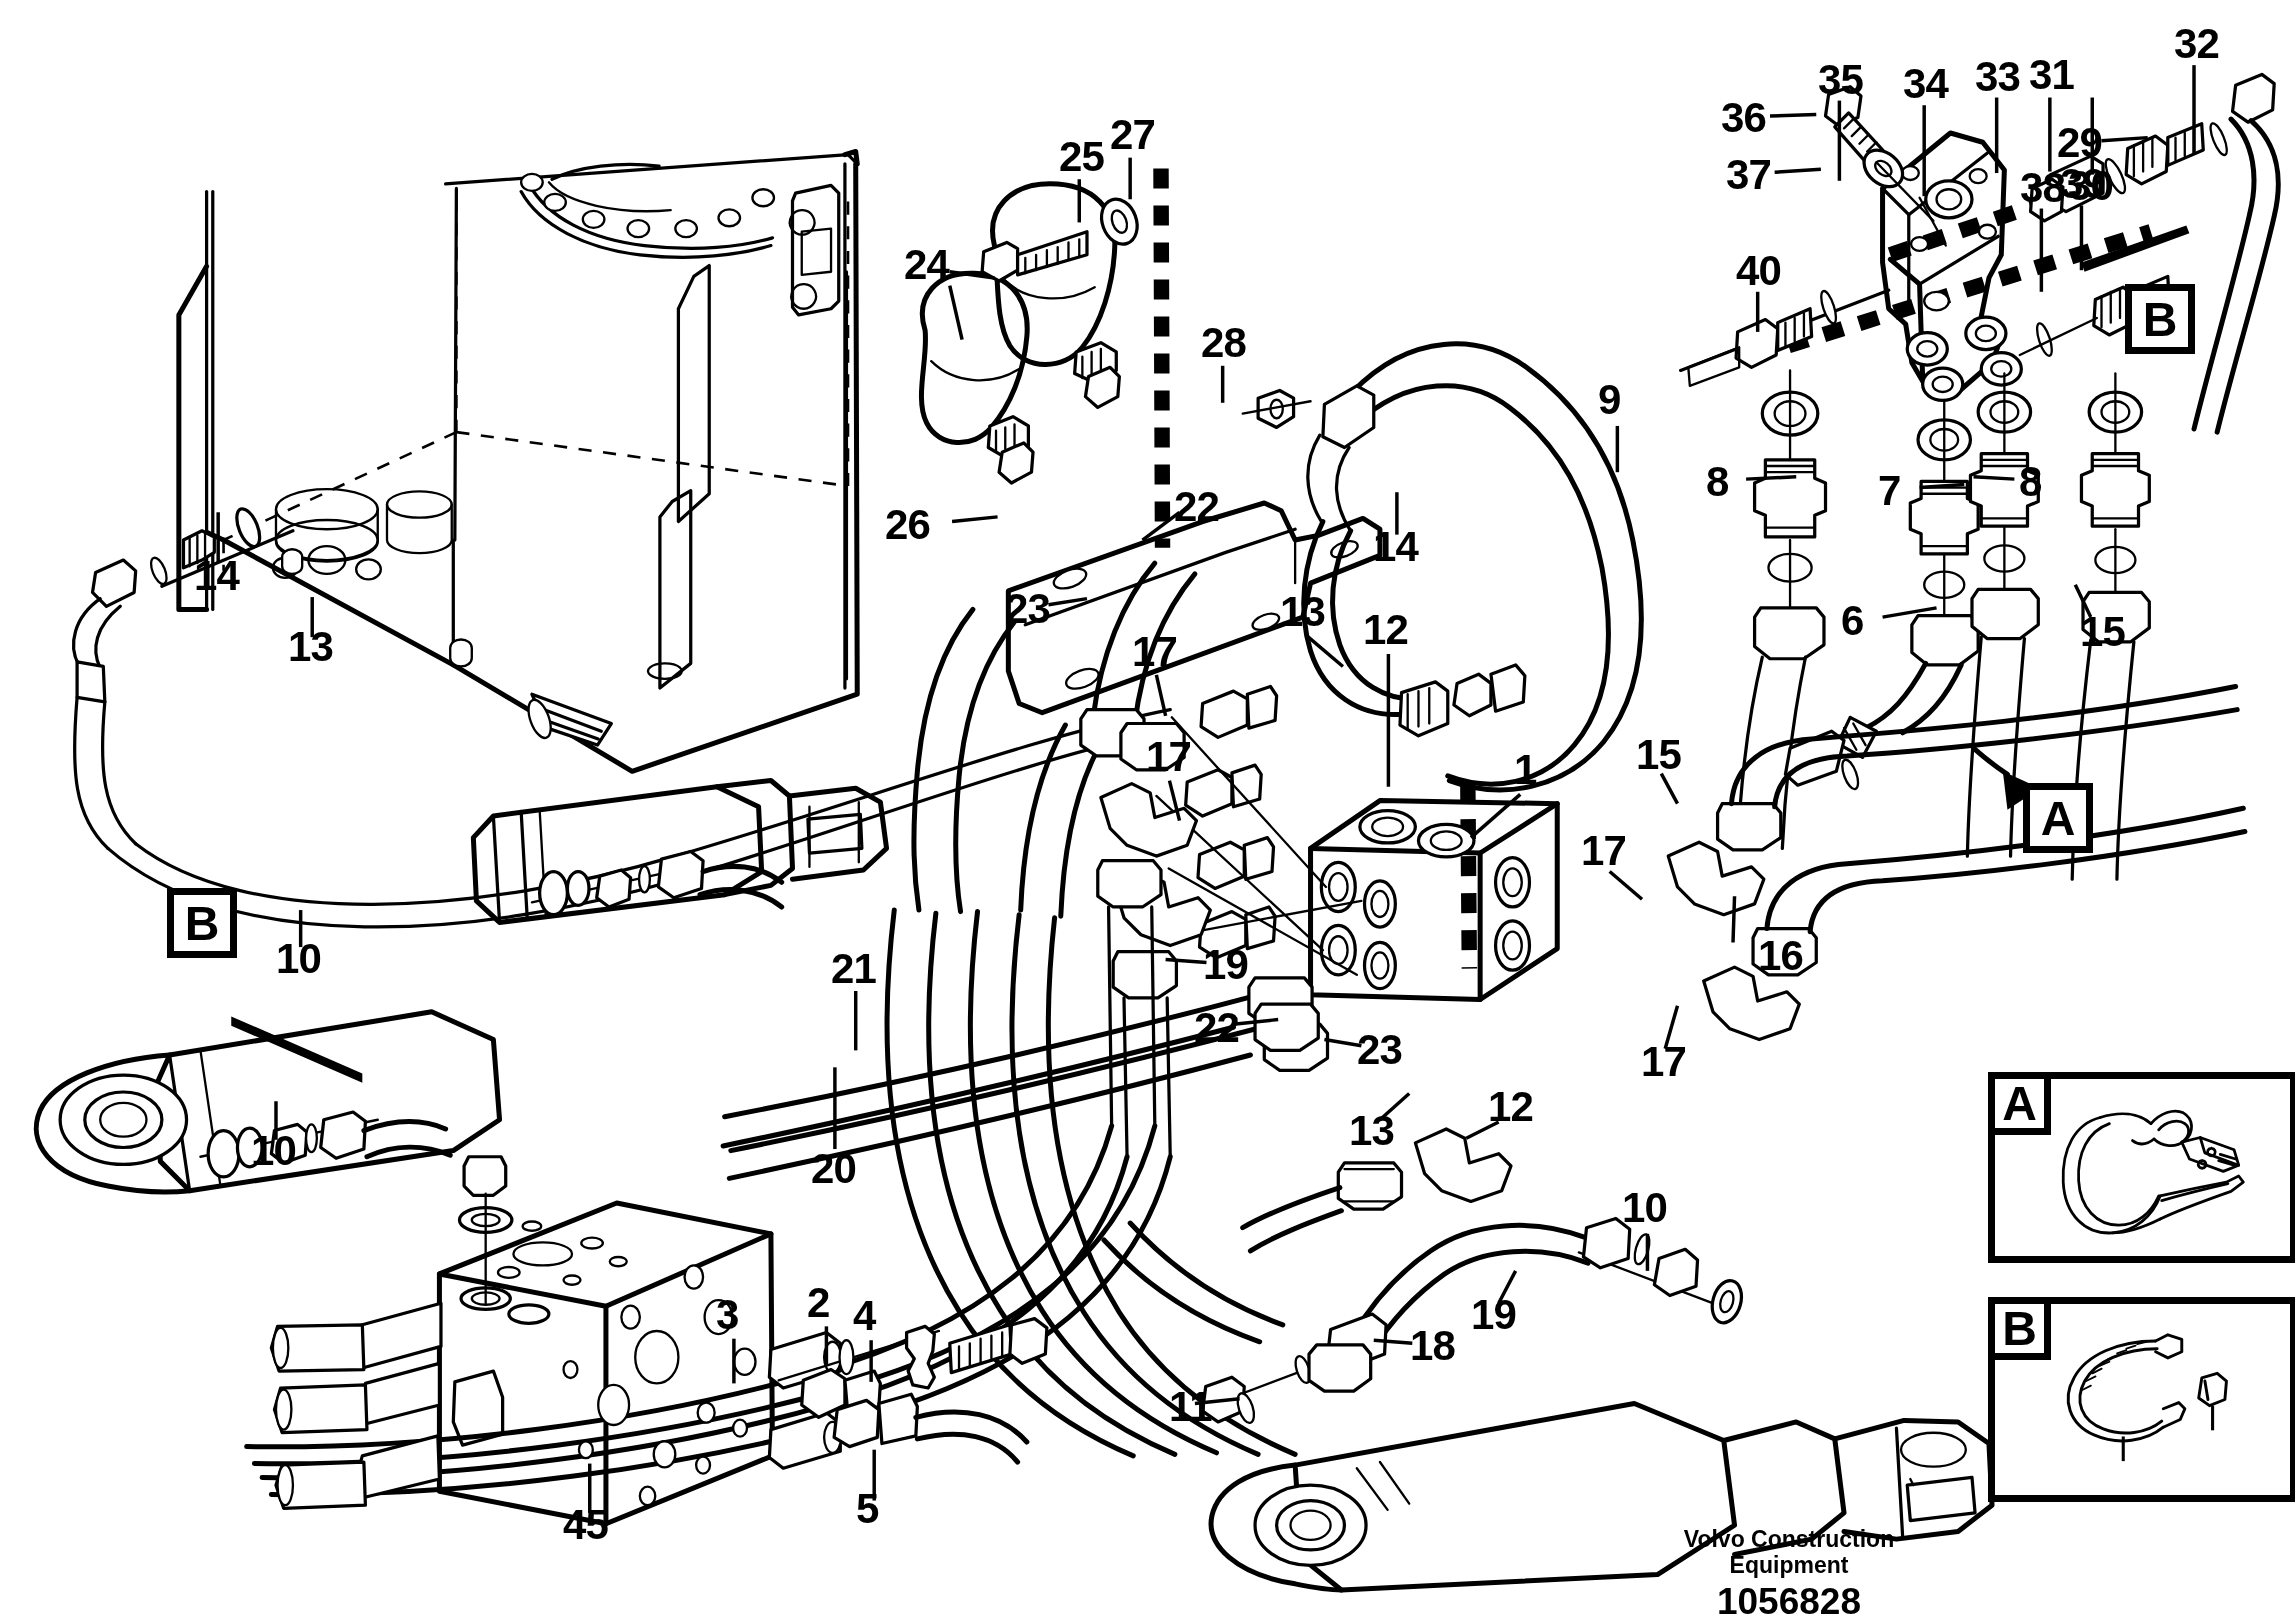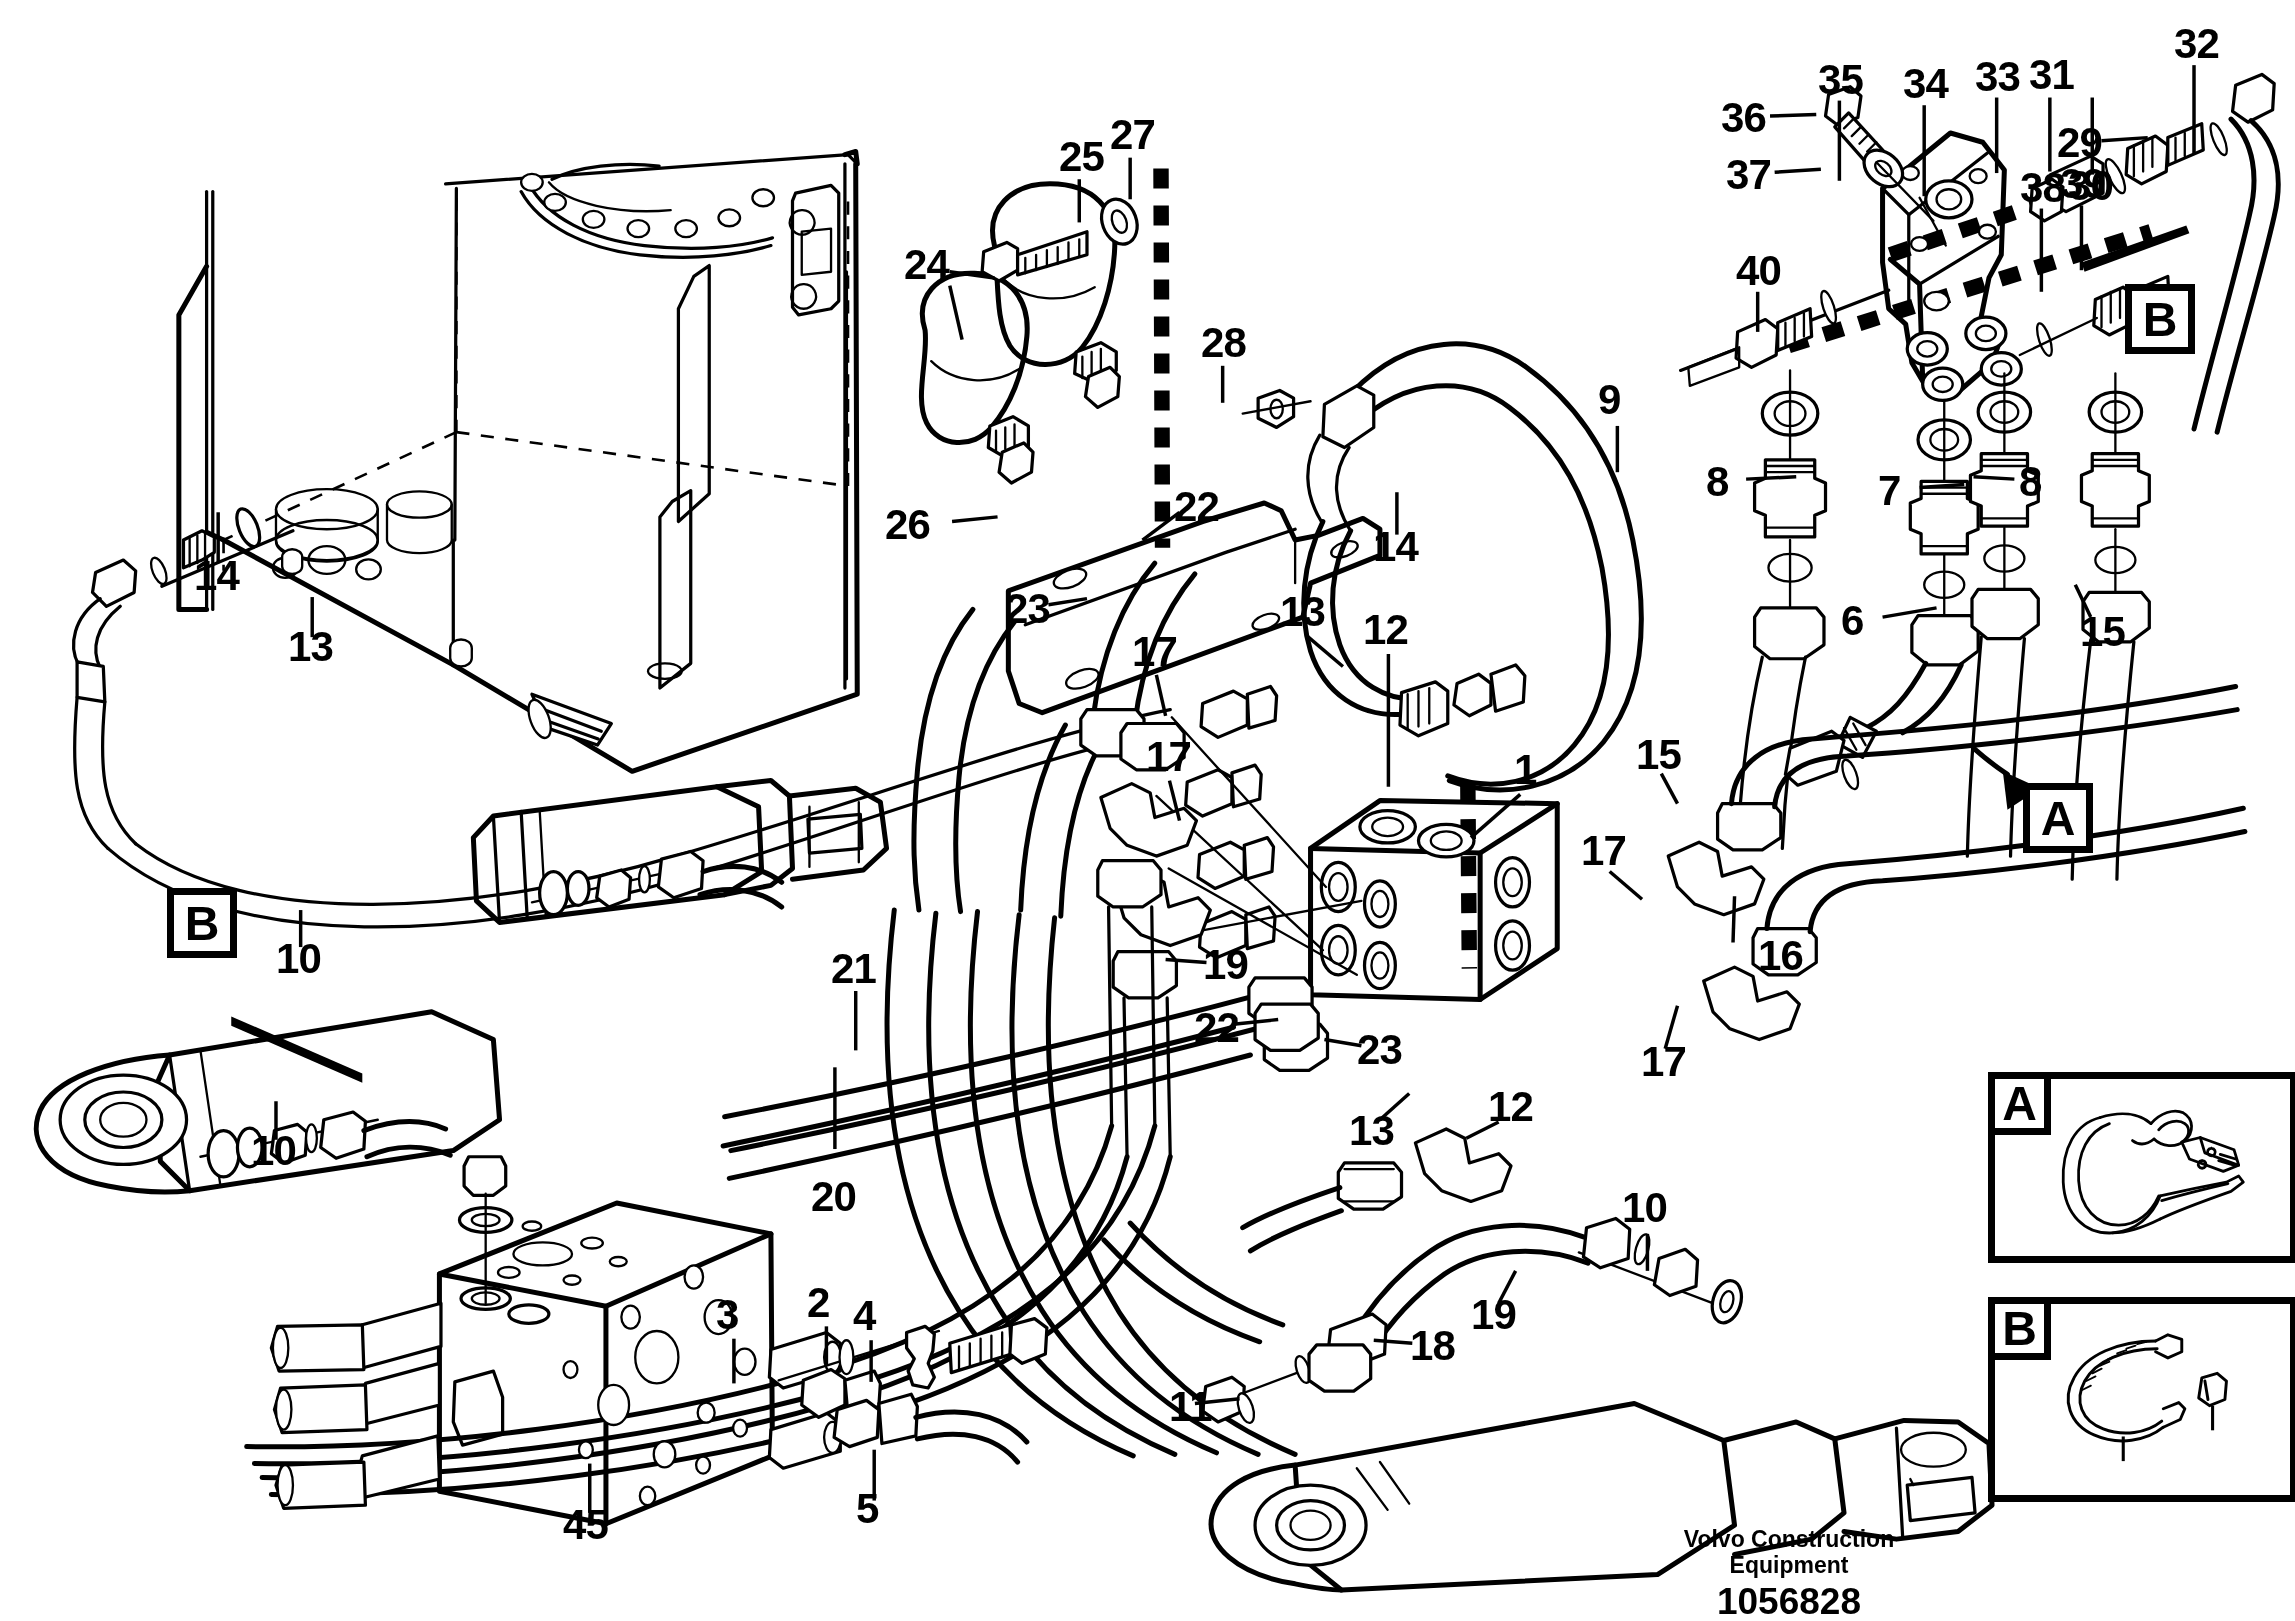--- a/index.html
+++ b/index.html
@@ -793,21 +793,21 @@
 <div class="lbl" style="left:2080px;top:611px;">15</div>
 <div class="lbl" style="left:1636px;top:734px;">15</div>
 <div class="lbl" style="left:1758px;top:935px;">16</div>
 <div class="lbl" style="left:1132px;top:631px;">17</div>
 <div class="lbl" style="left:1146px;top:736px;">17</div>
 <div class="lbl" style="left:1581px;top:830px;">17</div>
 <div class="lbl" style="left:1641px;top:1041px;">17</div>
 <div class="lbl" style="left:1410px;top:1325px;">18</div>
 <div class="lbl" style="left:1203px;top:944px;">19</div>
 <div class="lbl" style="left:1471px;top:1294px;">19</div>
-<div class="lbl" style="left:811px;top:1176px;">20</div>
+<div class="lbl" style="left:811px;top:1148px;">20</div>
 <div class="lbl" style="left:831px;top:948px;">21</div>
 <div class="lbl" style="left:1174px;top:486px;">22</div>
 <div class="lbl" style="left:1194px;top:1007px;">22</div>
 <div class="lbl" style="left:1005px;top:588px;">23</div>
 <div class="lbl" style="left:1357px;top:1029px;">23</div>
 <div class="lbl" style="left:904px;top:244px;text-align:center;">24</div>
 <div class="lbl" style="left:1059px;top:136px;">25</div>
 <div class="lbl" style="left:885px;top:504px;">26</div>
 <div class="lbl" style="left:1110px;top:114px;">27</div>
 <div class="lbl" style="left:1201px;top:322px;">28</div>

